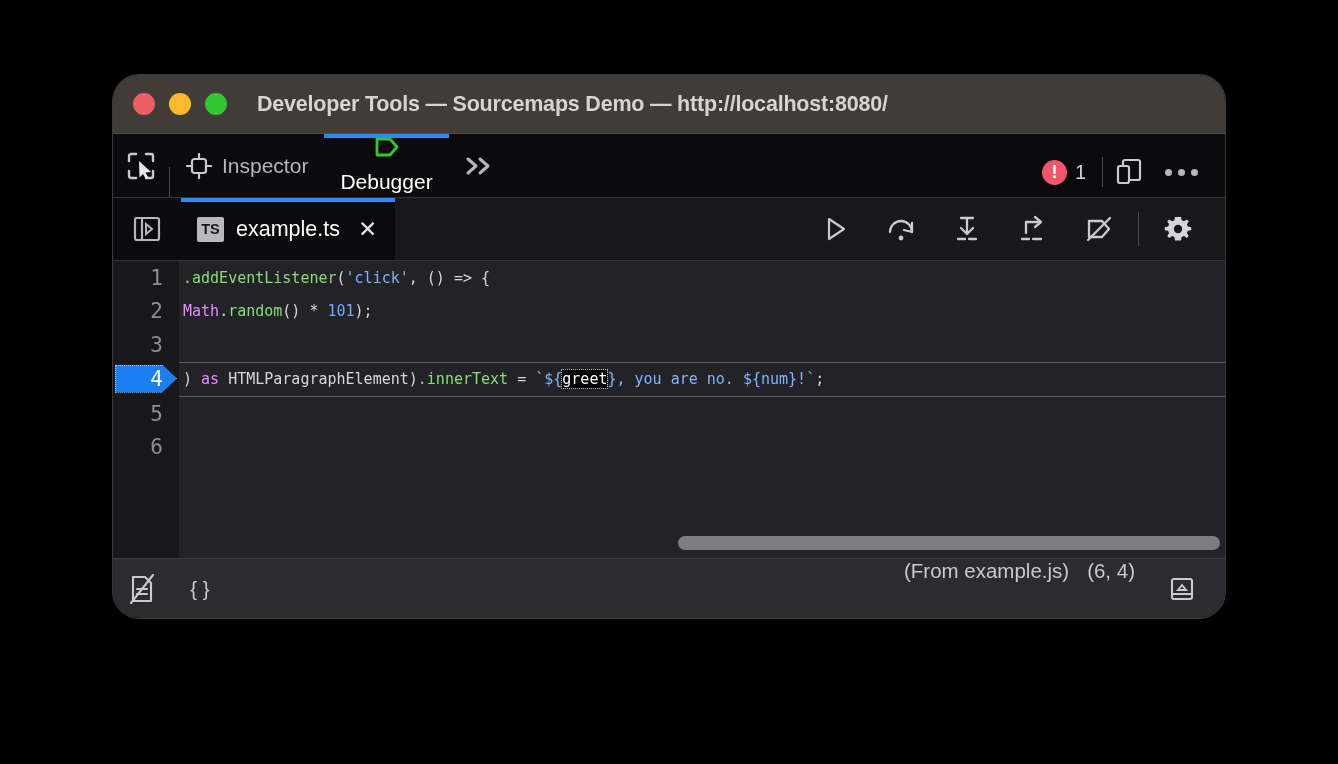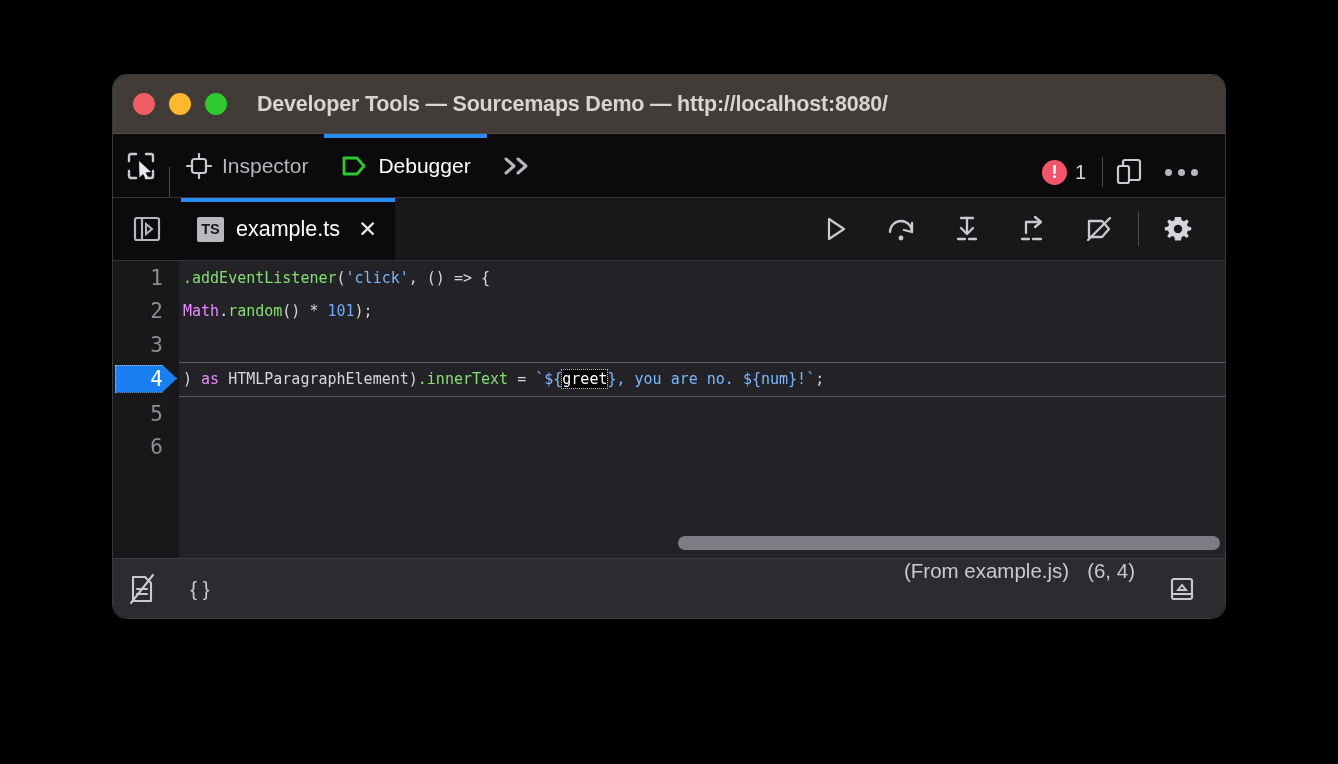--- a/index.html
+++ b/index.html
@@ -13,21 +13,21 @@
     position: relative;
     width: 1338px; height: 764px;
     background: #000;
   }
 
   
   .window {
     position: absolute;
     left: 113px; top: 75px;
     width: 1112px; height: 543px;
-    border-radius: 14px;
+    border-radius: 26px;
     overflow: hidden;
     background: #0b0b0e;
     box-shadow: 0 0 0 1px #3a3a3d;
   }
 
   
   .titlebar {
     position: relative;
     height: 58px;
     background: #423c39;
@@ -68,21 +68,21 @@
   }
   .tabs { display: flex; align-items: stretch; height: 63px; }
   .tab {
     position: relative;
     display: flex; align-items: center; gap: 10px;
     padding: 0 16px;
     color: #b6b6bb;
     font-size: 21px;
     white-space: nowrap;
   }
-  .tab.selected { color: #ffffff; }
+  .tab.selected { color: #ffffff; flex-direction: column; }
   .tab.selected::before {
     content: "";
     position: absolute; left: 0; right: 0; top: 0;
     height: 4px; background: #2a8af6;
   }
   .chevrons {
     display: flex; align-items: center;
     padding: 0 14px; color: #b6b6bb;
   }
   .toolbar-right {

